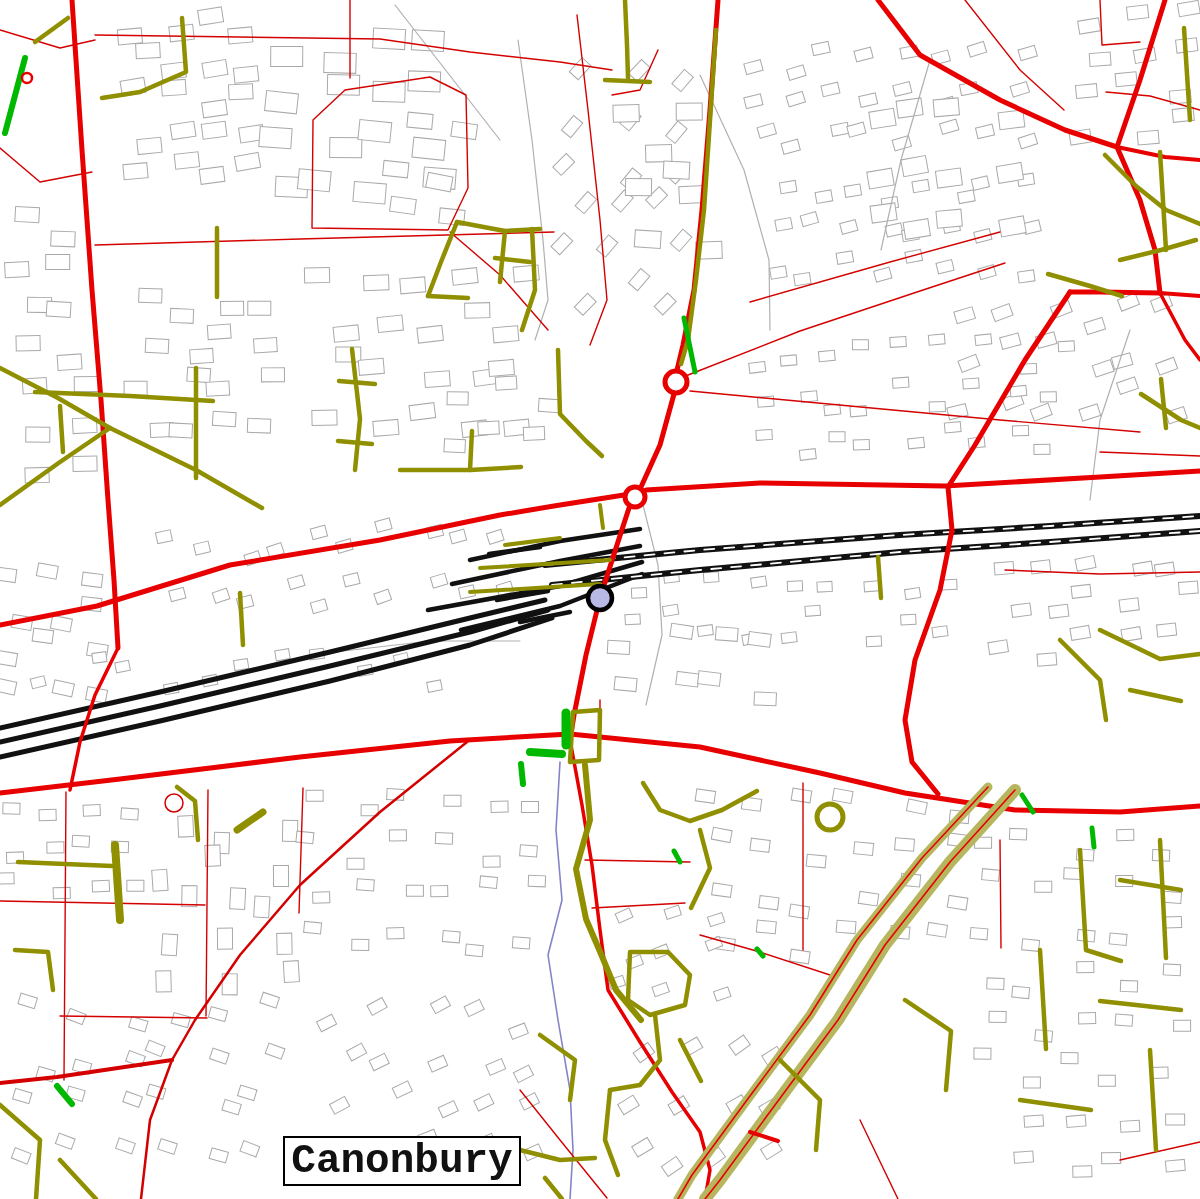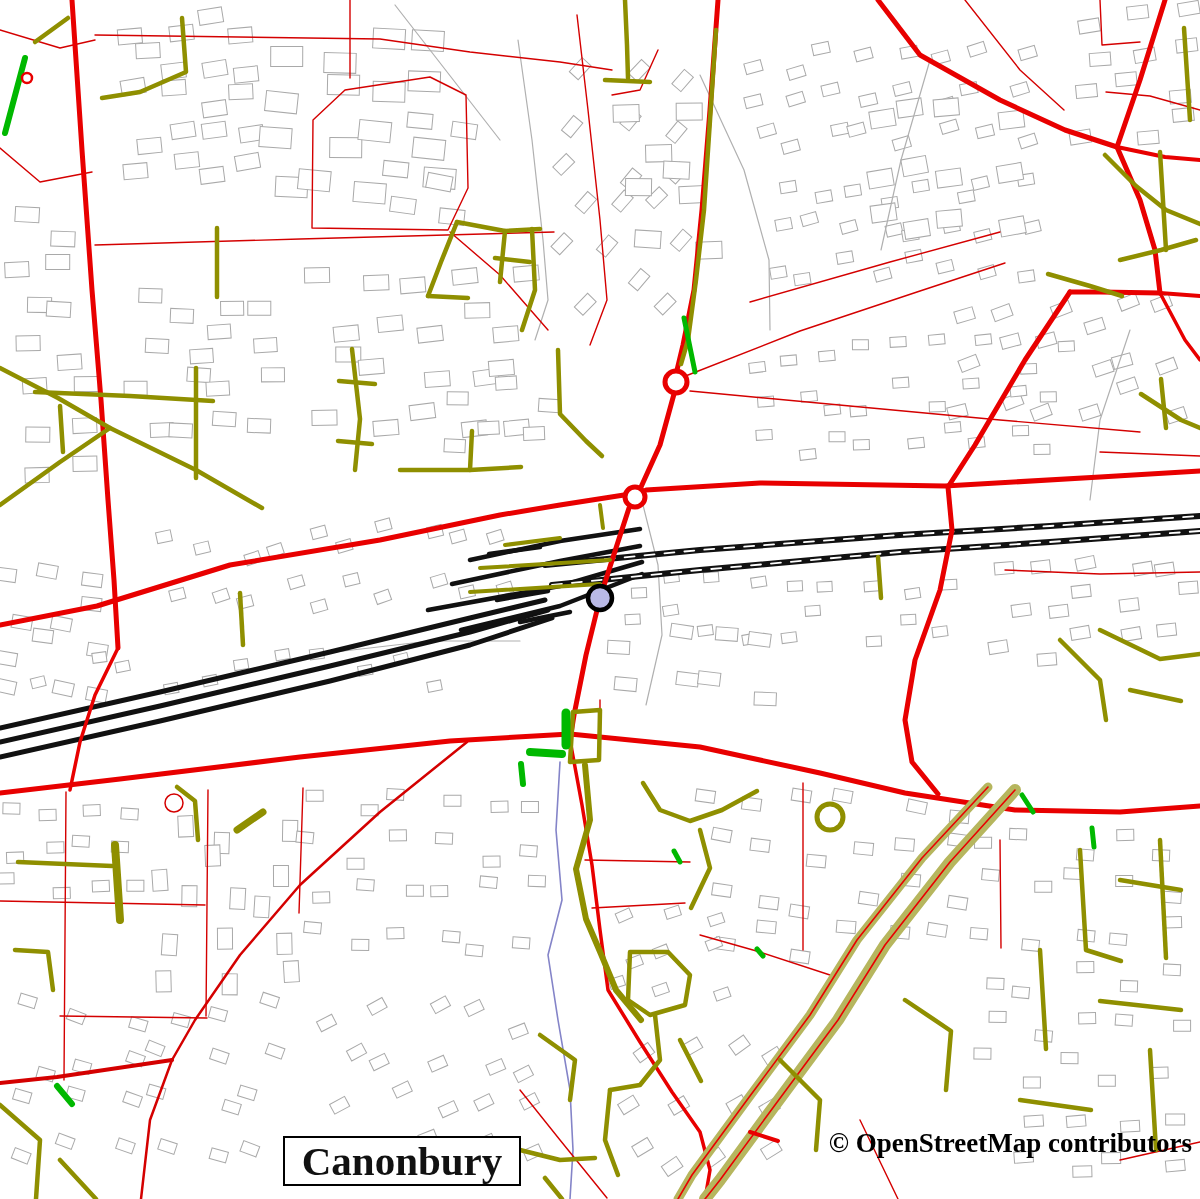--- a/index.html
+++ b/index.html
@@ -1,17 +1,17 @@
 <!DOCTYPE html>
 <html><head>
 <meta charset="utf-8">
 <style>
   html,body{margin:0;padding:0;background:#ffffff;}
   #map-frame{position:relative;width:1200px;height:1199px;overflow:hidden;background:#ffffff;
-             font-family:Liberation Serif, serif;}
+             font-family:Liberation Mono, monospace;}
   #map-svg{position:absolute;left:0;top:0;}
   #place-label{position:absolute;left:283px;top:1136px;width:238px;height:50px;
                background:#ffffff;border:2px solid #000000;box-sizing:border-box;
                display:flex;align-items:center;justify-content:center;
                font-size:41px;font-weight:bold;color:#111111;letter-spacing:0px;}
   #attribution{position:absolute;right:8px;top:1128px;text-align:right;
                font-size:27px;font-weight:bold;color:#000000;line-height:31px;white-space:nowrap;}
 </style>
 </head>
 <body>
@@ -707,15 +707,14 @@
         <circle cx="676" cy="382" r="11" fill="#ffffff" stroke="#e80000" stroke-width="5"></circle>
         <circle cx="635" cy="497" r="10" fill="#ffffff" stroke="#e80000" stroke-width="5"></circle>
         <circle cx="27" cy="78" r="5" fill="#ffffff" stroke="#e80000" stroke-width="2.5"></circle>
         <circle cx="830" cy="817" r="13" fill="#ffffff" stroke="#8f8f00" stroke-width="5"></circle>
         <circle cx="174" cy="803" r="9" fill="#ffffff" stroke="#d40000" stroke-width="1.5"></circle>
       </g>
       <circle cx="600" cy="598" r="12" fill="#b9b9e6" stroke="#000000" stroke-width="4.5"></circle>
     </svg>
   <div id="place-label">Canonbury</div>
   <div id="attribution">
-    <div>© OpenStreetMap contributors</div>
   </div>
 </div>
 
 </body></html>

